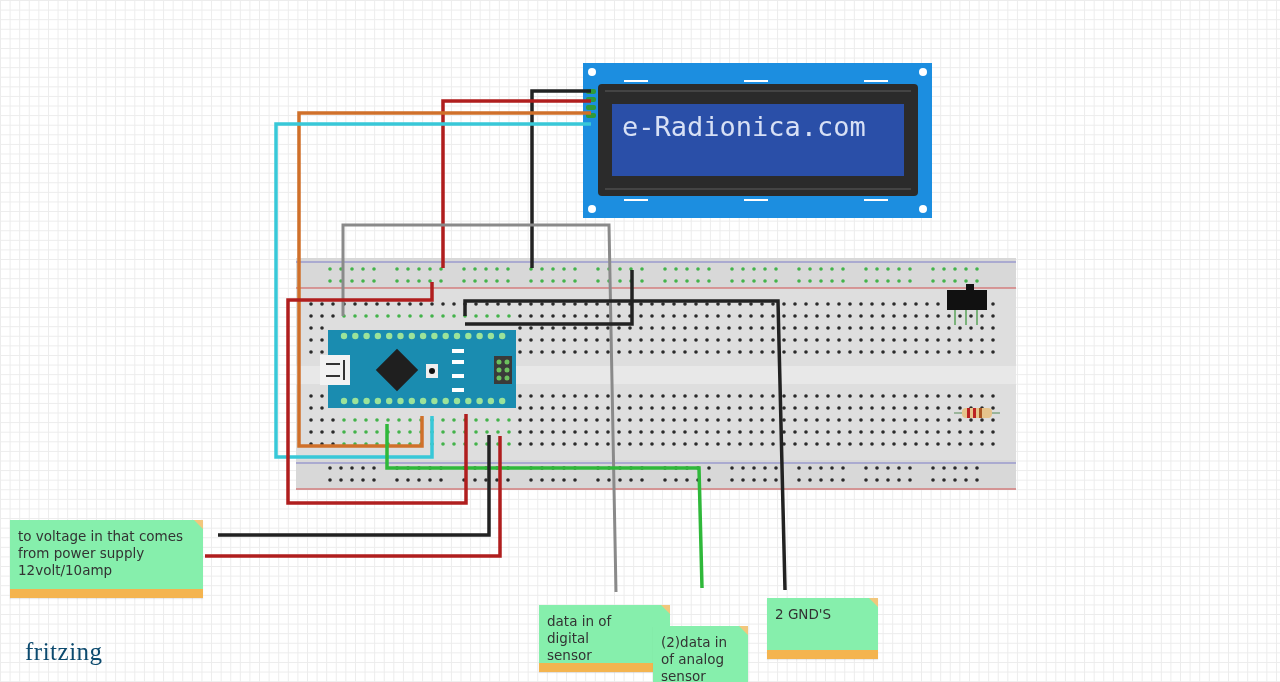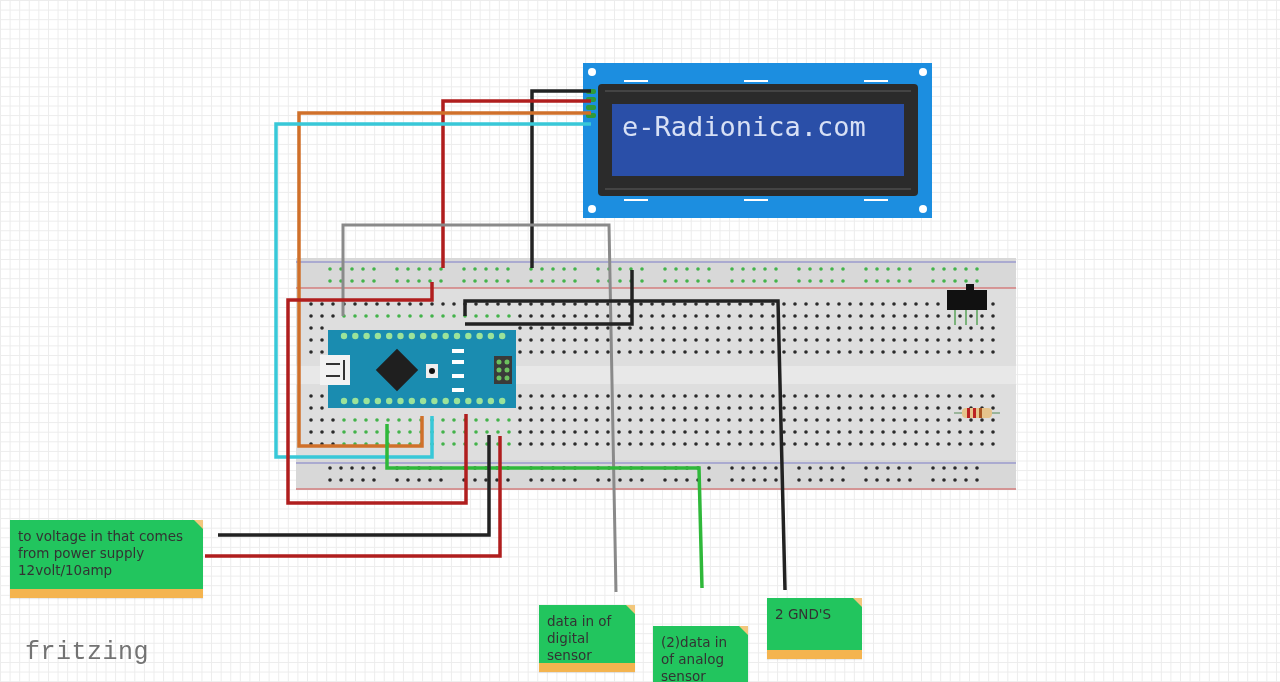--- a/index.html
+++ b/index.html
@@ -7,32 +7,32 @@
     width:1280px;height:682px;overflow:hidden;position:relative;
     background-color:#ffffff;
     background-image:
       linear-gradient(#ececec 1px, transparent 1px),
       linear-gradient(90deg, #ececec 1px, transparent 1px);
     background-size:9.6px 9.6px;
     font-family:"DejaVu Sans", sans-serif;
   }
   #canvas{position:absolute;left:0;top:0;width:1280px;height:682px;}
   .note{
-    position:absolute;background:#22c55e;
+    position:absolute;background:#86efac;
     box-shadow:0 1px 1px rgba(0,0,0,0.08);
     color:#333;font-family:"DejaVu Sans", sans-serif;
     font-size:13.5px;line-height:17px;
   }
   .note .fold{position:absolute;right:0;top:0;width:0;height:0;
     border-left:9px solid transparent;border-top:9px solid #f2c77c;}
   .note .bar{position:absolute;left:0;right:0;bottom:0;height:9px;background:#f4b44f;}
   .note .txt{position:absolute;left:8px;top:8px;right:12px;white-space:pre-line;}
   .logo{
-    position:absolute;left:25px;top:638px;font-size:25px;color:#737373;
-    font-family:Liberation Mono, monospace;letter-spacing:0.5px;
+    position:absolute;left:25px;top:638px;font-size:25px;color:#0c4a6e;
+    font-family:Liberation Serif, serif;letter-spacing:0.5px;
   }
   .lcd-text{
     font-family:"DejaVu Sans Mono", monospace;
   }
 </style>
 </head>
 <body>
 
 <svg id="canvas" viewBox="0 0 1280 682" xmlns="http://www.w3.org/2000/svg">
 
@@ -904,33 +904,33 @@
   </g>
 </svg>
 
 <div class="note" style="left:10px;top:520px;width:193px;height:78px;">
   <div class="fold"></div>
   <div class="txt">to voltage in that comes
 from power supply
 12volt/10amp</div>
   <div class="bar"></div>
 </div>
-<div class="note" style="left:539px;top:605px;width:96px;height:67px;">
+<div class="note" style="left:539px;top:605px;width:96px;height:67px;padding-left:35px;">
   <div class="fold"></div>
   <div class="txt">data in of
 digital
 sensor</div>
   <div class="bar"></div>
 </div>
 <div class="note" style="left:653px;top:602px;width:95px;height:78px;margin-top:24px;">
   <div class="fold"></div>
   <div class="txt">(2)data in
 of analog
 sensor</div>
   <div class="bar"></div>
 </div>
-<div class="note" style="left:767px;top:598px;width:95px;height:61px;">
+<div class="note" style="left:767px;top:598px;width:111px;height:61px;">
   <div class="fold"></div>
   <div class="txt">2 GND'S</div>
   <div class="bar"></div>
 </div>
 
 <div class="logo">fritzing</div>
 
 </body></html>

